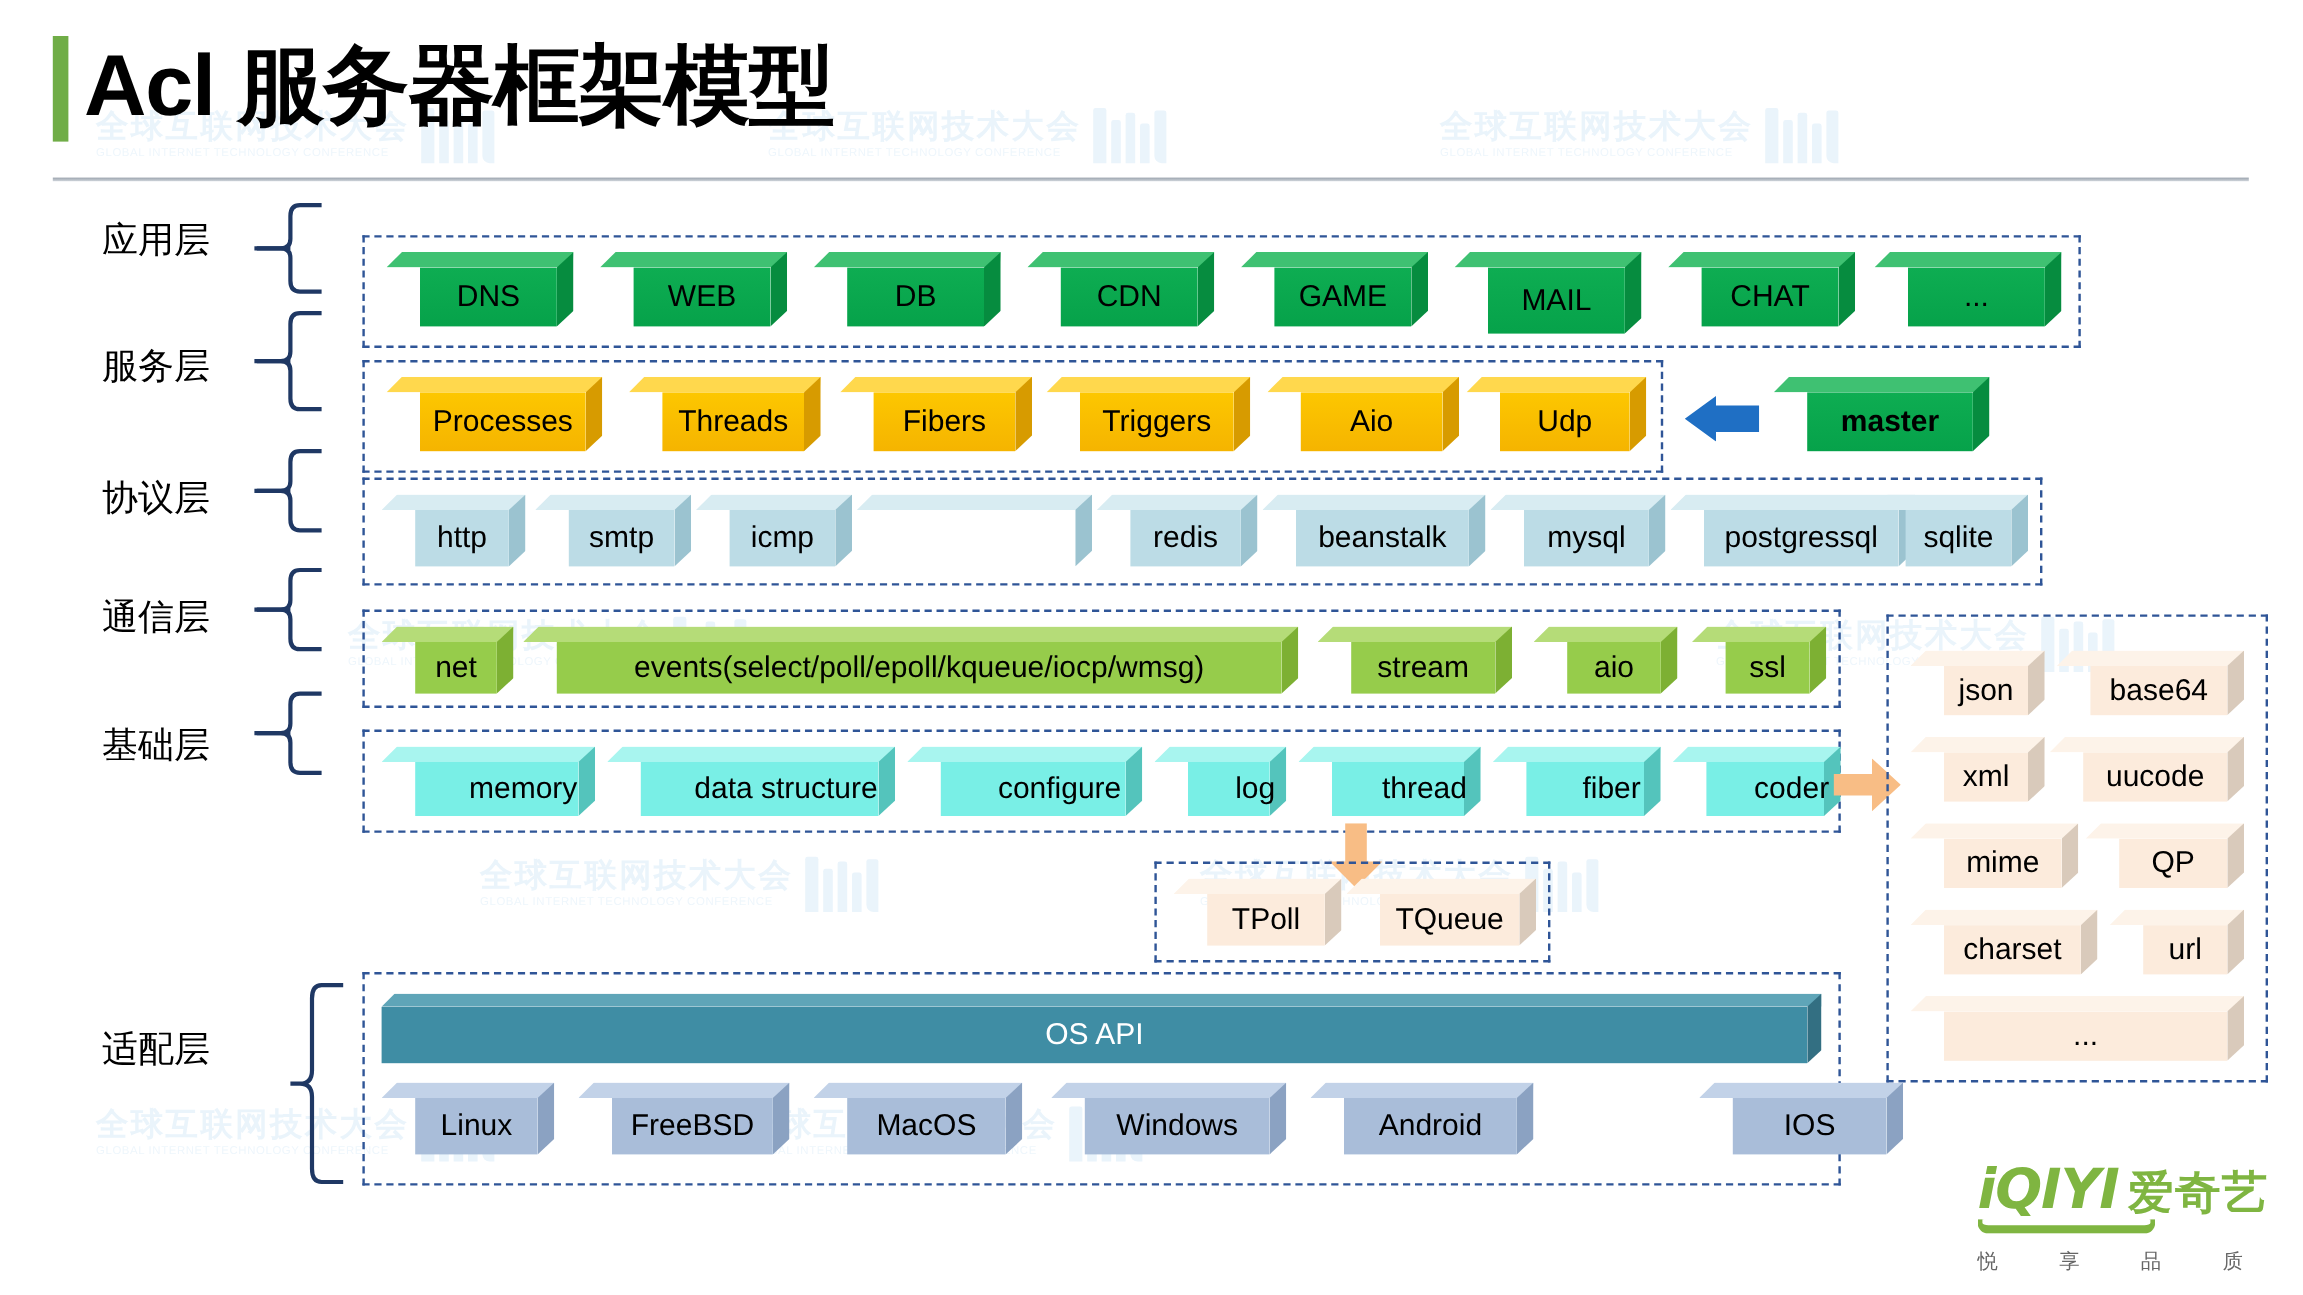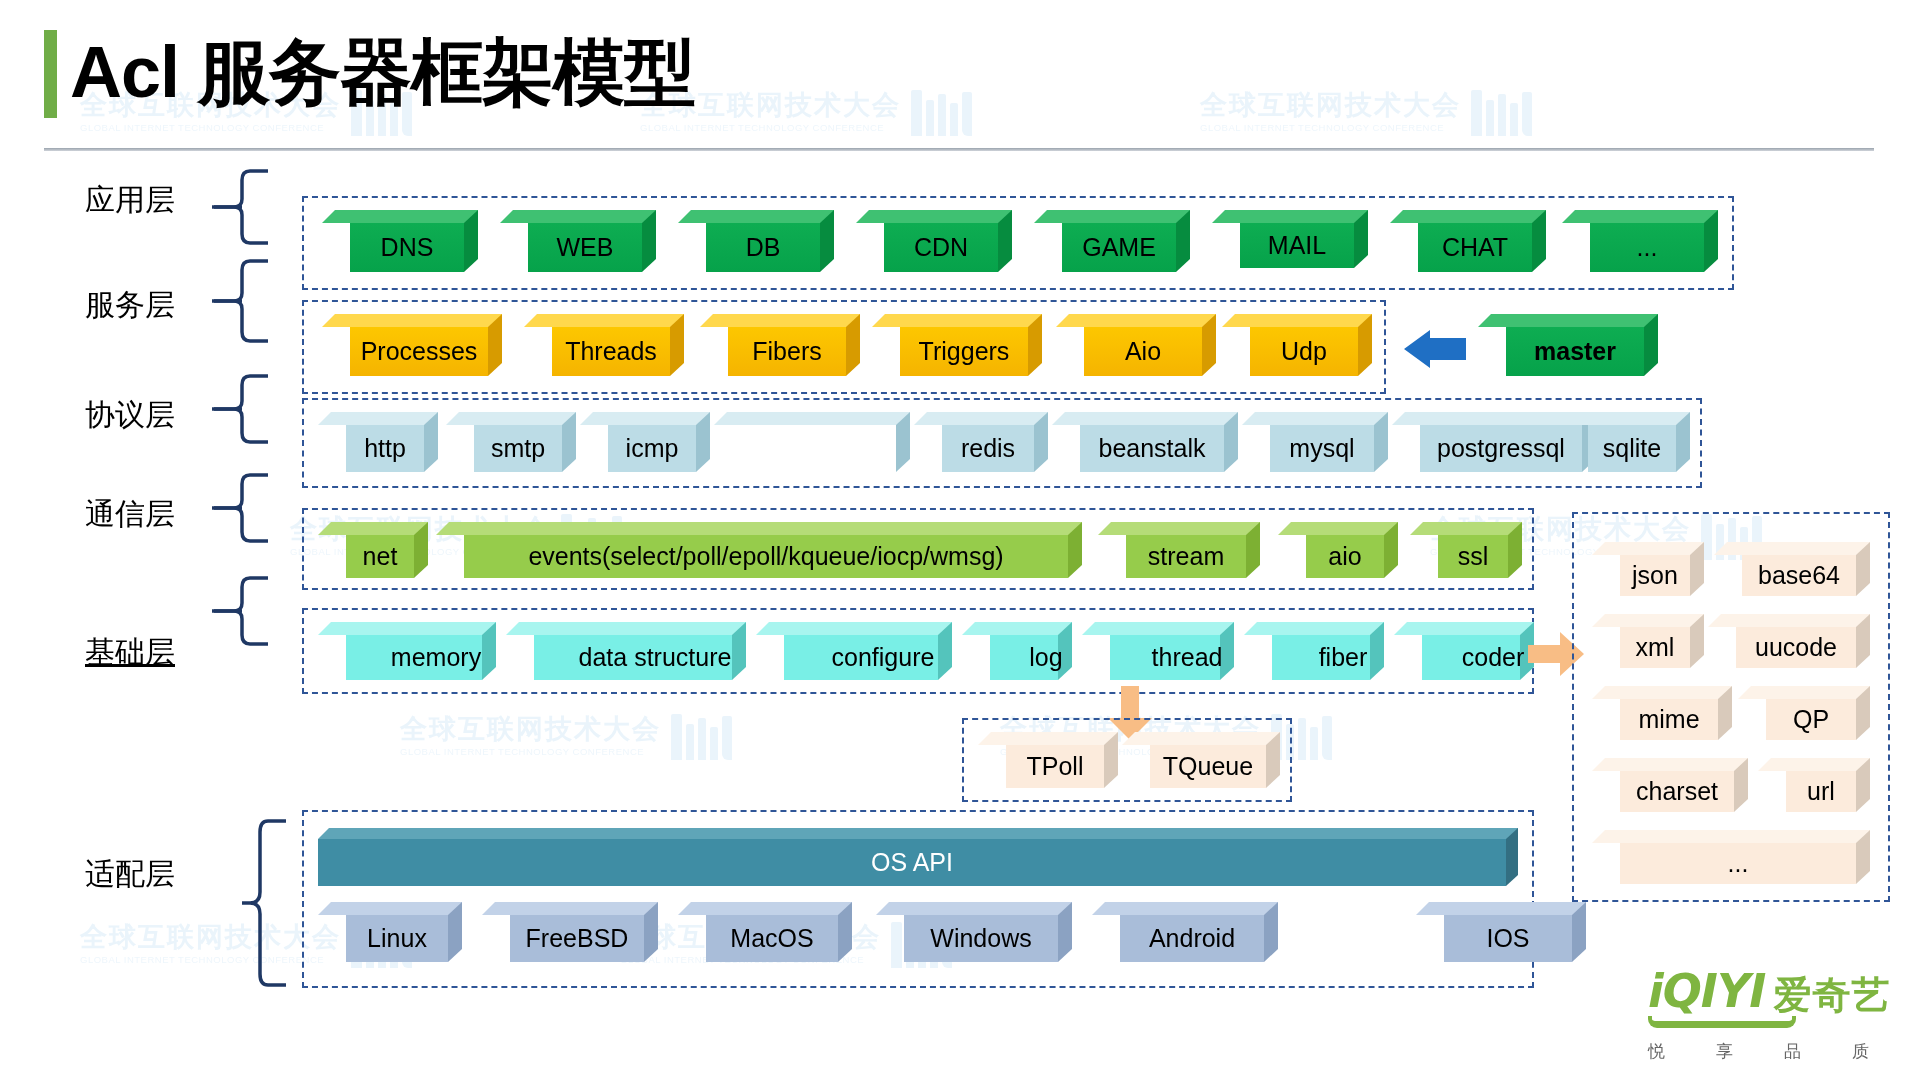--- a/index.html
+++ b/index.html
@@ -230,21 +230,21 @@
 <div id="header">
   <div id="title-bar"></div>
   <div id="page-title">Acl 服务器框架模型</div>
   <div id="header-rule"></div>
 </div>
 
 <div class="layer-label" style="left:85px;top:180px;">应用层</div>
 <div class="layer-label" style="left:85px;top:285px;">服务层</div>
 <div class="layer-label" style="left:85px;top:395px;">协议层</div>
 <div class="layer-label" style="left:85px;top:494px;">通信层</div>
-<div class="layer-label" style="left:85px;top:632px;text-decoration:underline;">基础层</div>
+<div class="layer-label" style="left:85px;top:601px;">基础层</div>
 <div class="layer-label" style="left:85px;top:854px;font-family:Liberation Mono, monospace;">适配层</div>
 
 <div class="brace" style="left:208px;top:168px;">
   <svg width="62" height="78" viewBox="0 0 62 78">
       <path d="M60 3 H42 Q34 3 34 12 V31 Q34 39 26 39 H6 M6 39 H26 Q34 39 34 47 V66 Q34 75 42 75 H60" fill="none" stroke="#1f3864" stroke-width="3.5"></path>
       <path d="M4 39 H34" stroke="#1f3864" stroke-width="3.5"></path>
     </svg>
 </div>
 <div class="brace" style="left:208px;top:258px;">
   <svg width="62" height="86" viewBox="0 0 62 86">
@@ -295,21 +295,21 @@
 <div class="box3d g" style="left:856px;top:210px;width:156px;height:62px;">
     <div class="top"></div>
     <div class="side"></div>
     <div class="face">CDN</div>
   </div>
 <div class="box3d g" style="left:1034px;top:210px;width:156px;height:62px;">
     <div class="top"></div>
     <div class="side"></div>
     <div class="face">GAME</div>
   </div>
-<div class="box3d g" style="left:1212px;top:210px;width:156px;height:58px;">
+<div class="box3d g" style="left:1212px;top:210px;width:156px;height:68px;">
     <div class="top"></div>
     <div class="side"></div>
     <div class="face">MAIL</div>
   </div>
 <div class="box3d g" style="left:1390px;top:210px;width:156px;height:62px;">
     <div class="top"></div>
     <div class="side"></div>
     <div class="face">CHAT</div>
   </div>
 <div class="box3d g" style="left:1562px;top:210px;width:156px;height:62px;">

